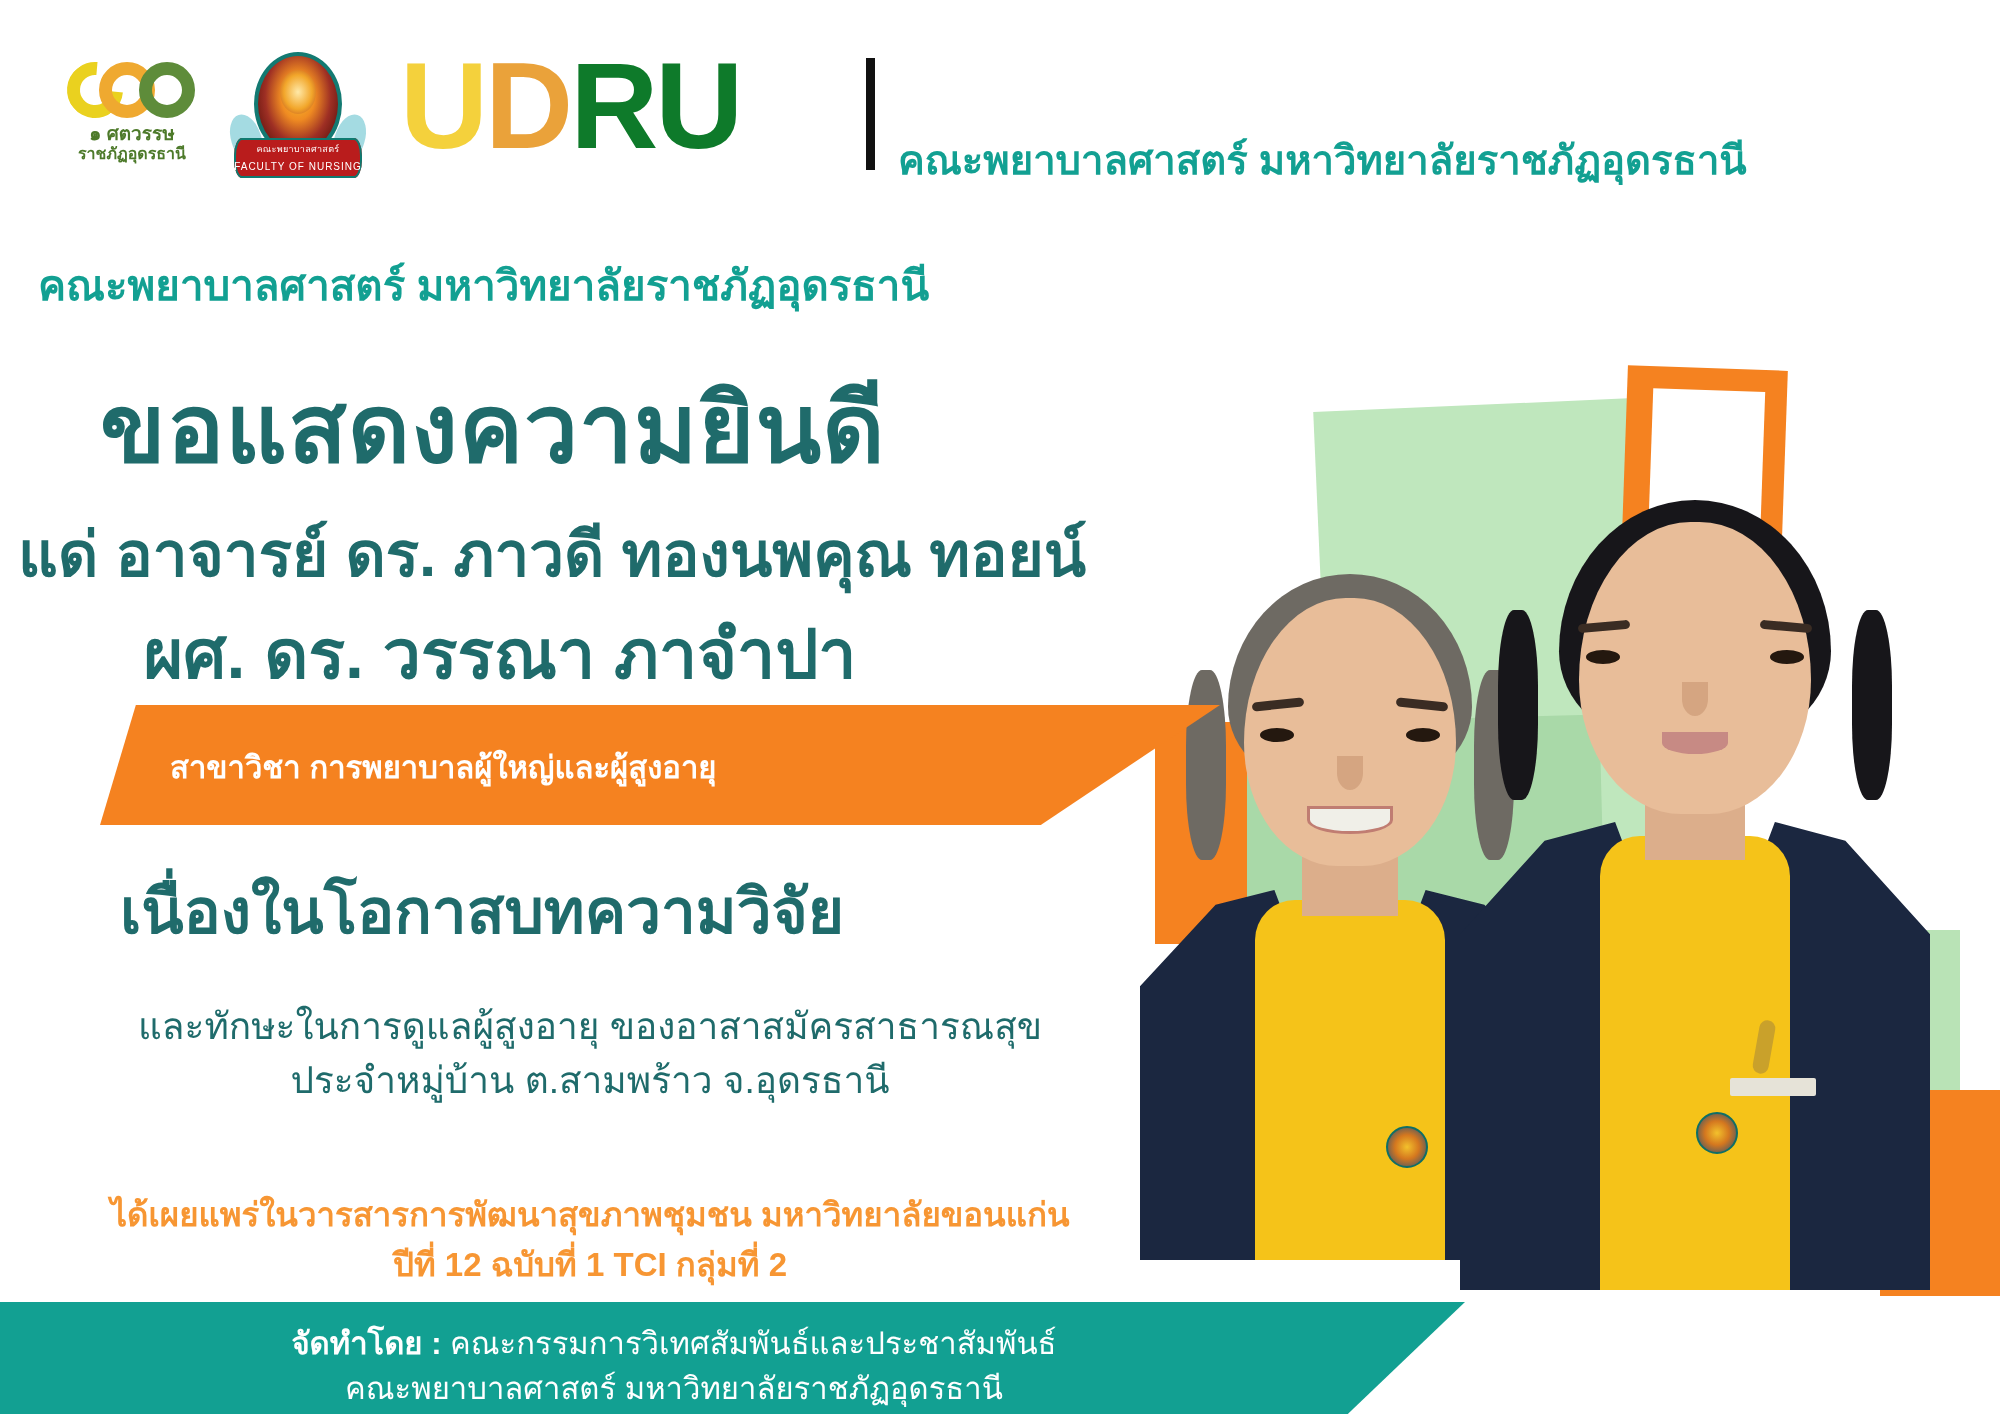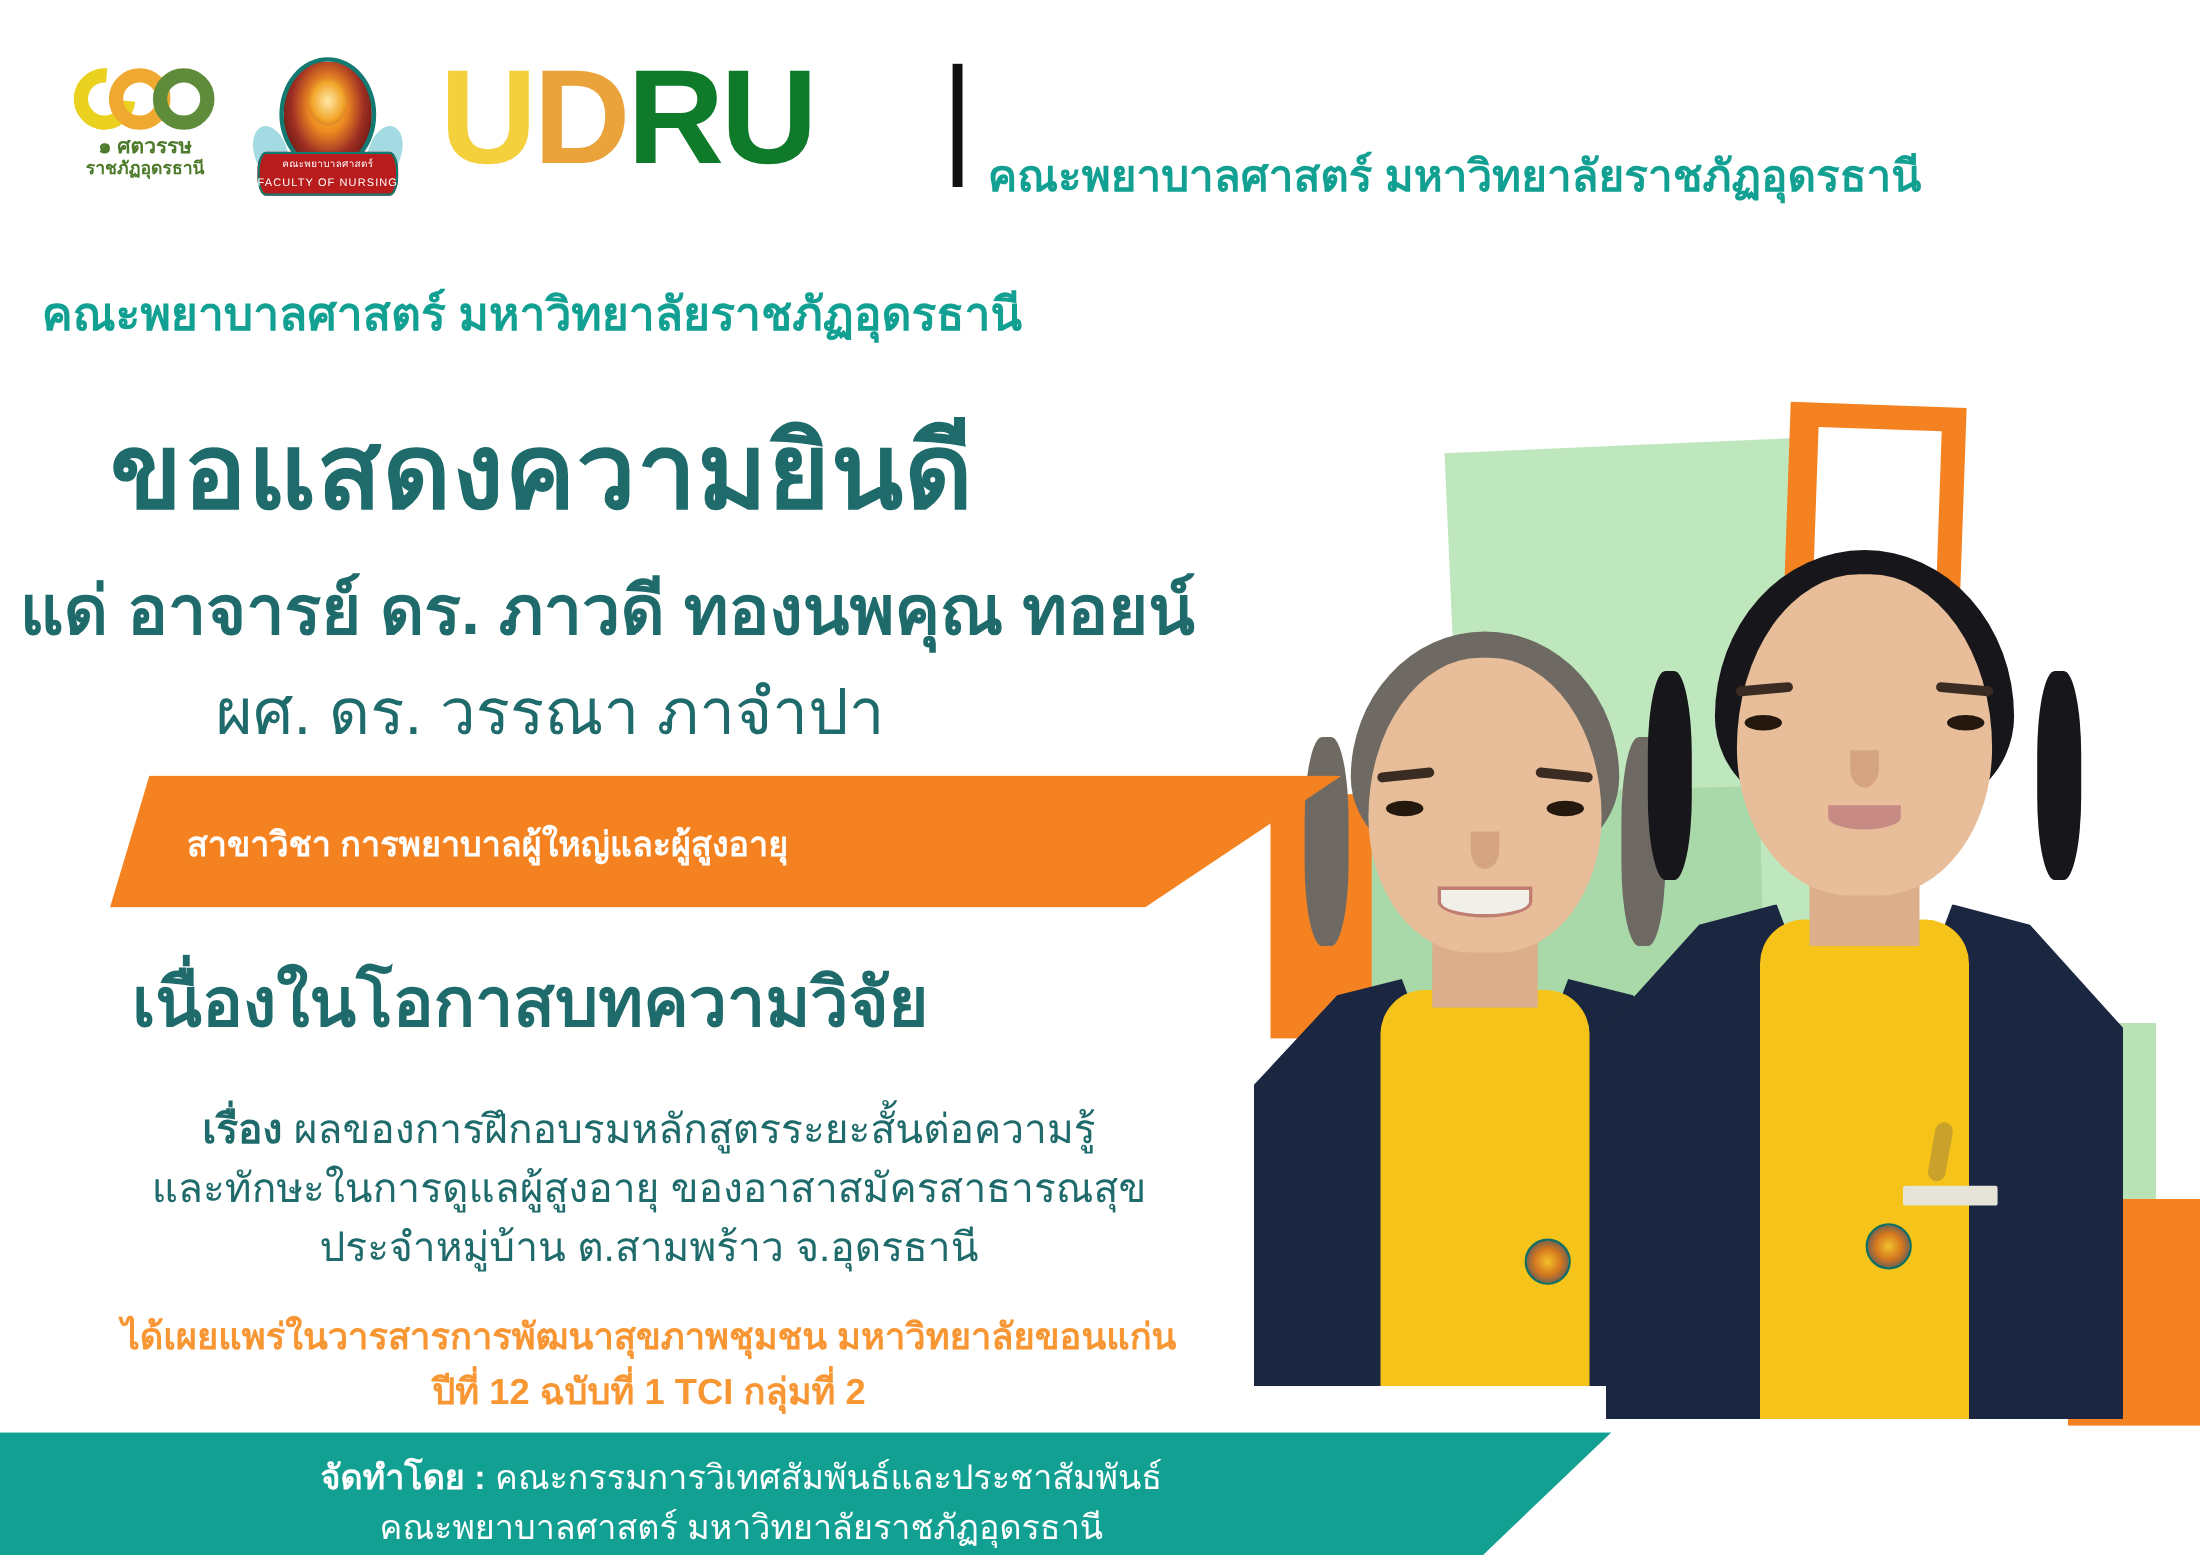--- a/index.html
+++ b/index.html
@@ -202,21 +202,21 @@
   .congrats{
     position:absolute;left:100px;top:352px;
     font-size:96px;font-weight:bold;color:#1f6b6b;letter-spacing:1px;white-space:nowrap;
   }
   .name-line-1{
     position:absolute;left:18px;top:505px;
     font-size:62px;font-weight:bold;color:#1f6b6b;white-space:nowrap;
   }
   .name-line-2{
     position:absolute;left:0;top:600px;width:1000px;text-align:center;
-    font-size:58px;font-weight:normal;color:#1f6b6b;white-space:nowrap;
+    font-size:68px;font-weight:bold;color:#1f6b6b;white-space:nowrap;
   }
 
   
   .orange-banner{
     position:absolute;left:100px;top:705px;width:1120px;height:120px;
     background:#f58220;
     clip-path:polygon(3.2% 0, 100% 0, 84% 100%, 0 100%);
   }
   .orange-banner-text{
     position:absolute;left:170px;top:742px;
@@ -344,21 +344,20 @@
 
   <div class="name-line-1">แด่ อาจารย์ ดร. ภาวดี ทองนพคุณ ทอยน์</div>
   <div class="name-line-2">ผศ. ดร. วรรณา ภาจำปา</div>
 
   <div class="orange-banner"></div>
   <div class="orange-banner-text">สาขาวิชา การพยาบาลผู้ใหญ่และผู้สูงอายุ</div>
 
   <div class="occasion">เนื่องในโอกาสบทความวิจัย</div>
 
   <div class="article">
-    <div><span class="lbl">เรื่อง</span><span> ผลของการฝึกอบรมหลักสูตรระยะสั้นต่อความรู้</span></div>
     <div>และทักษะในการดูแลผู้สูงอายุ ของอาสาสมัครสาธารณสุข</div>
     <div>ประจำหมู่บ้าน ต.สามพร้าว จ.อุดรธานี</div>
   </div>
 
   <div class="publication">
     <div>ได้เผยแพร่ในวารสารการพัฒนาสุขภาพชุมชน มหาวิทยาลัยขอนแก่น</div>
     <div>ปีที่ 12 ฉบับที่ 1  TCI กลุ่มที่ 2</div>
   </div>
 
   <div class="footer"></div>

